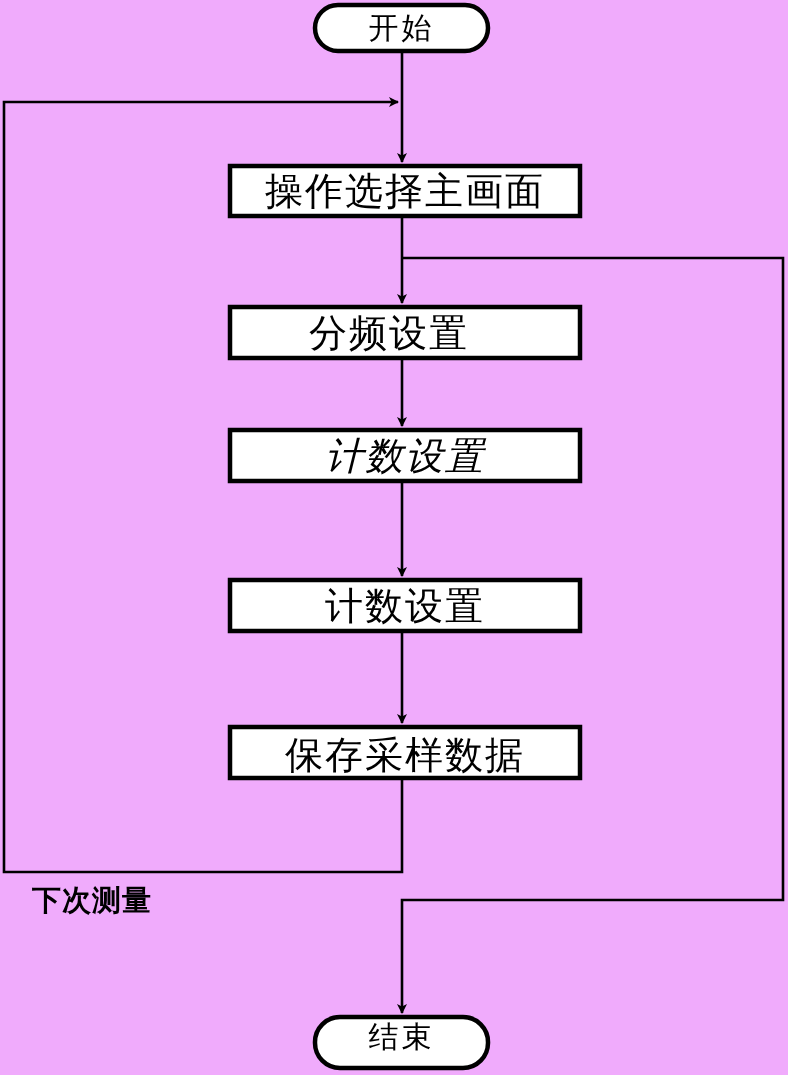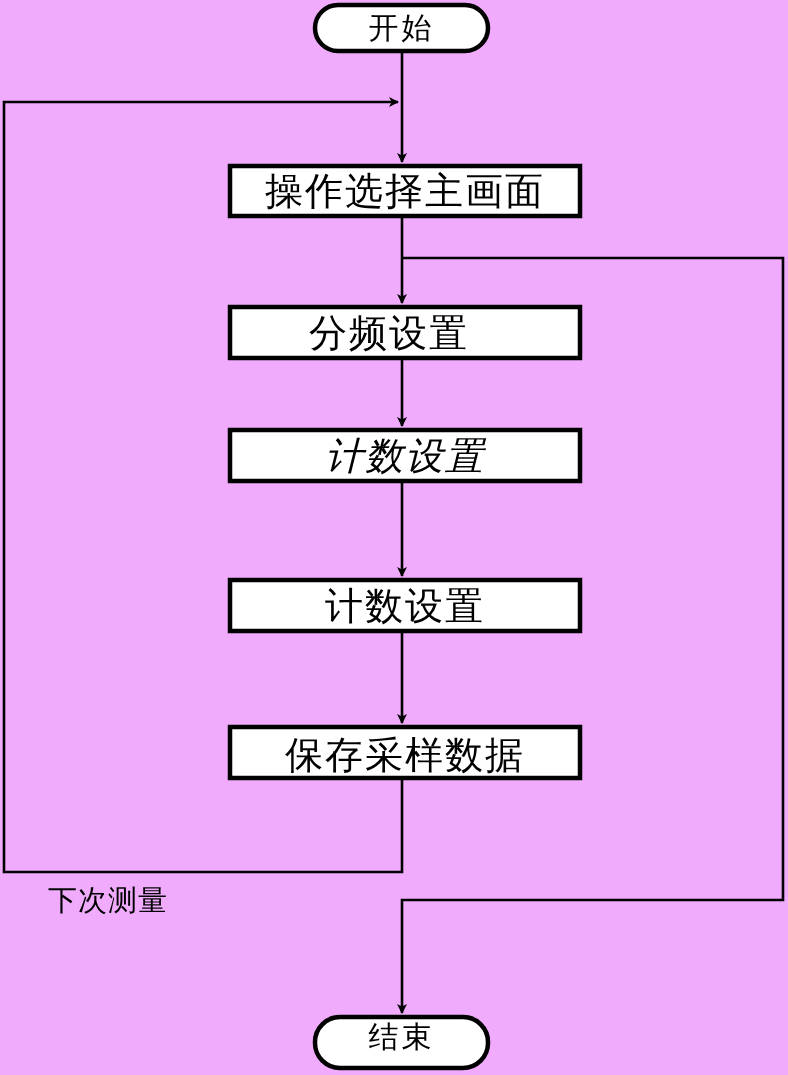--- a/index.html
+++ b/index.html
@@ -100,15 +100,15 @@
   <div class="node-label" style="left:212px; top:305px; width:354px; height:55px;">分频设置</div>
 
   <div class="node-label" style="left:228px; top:428px; width:354px; height:55px;font-style:italic;">计数设置</div>
 
   <div class="node-label" style="left:228px; top:578px; width:354px; height:55px;">计数设置</div>
 
   <div class="node-label" style="left:228px; top:725px; width:354px; height:59px;">保存采样数据</div>
 
   <div class="node-label terminal-label" style="left:313px; top:1015px; width:177px; height:44px;">结束</div>
 
-  <div class="edge-label" style="left:48px; top:886px;">下次测量</div>
+  <div class="edge-label" style="left:32px; top:886px;font-weight:bold;">下次测量</div>
 
 </div>
 
 </body></html>

